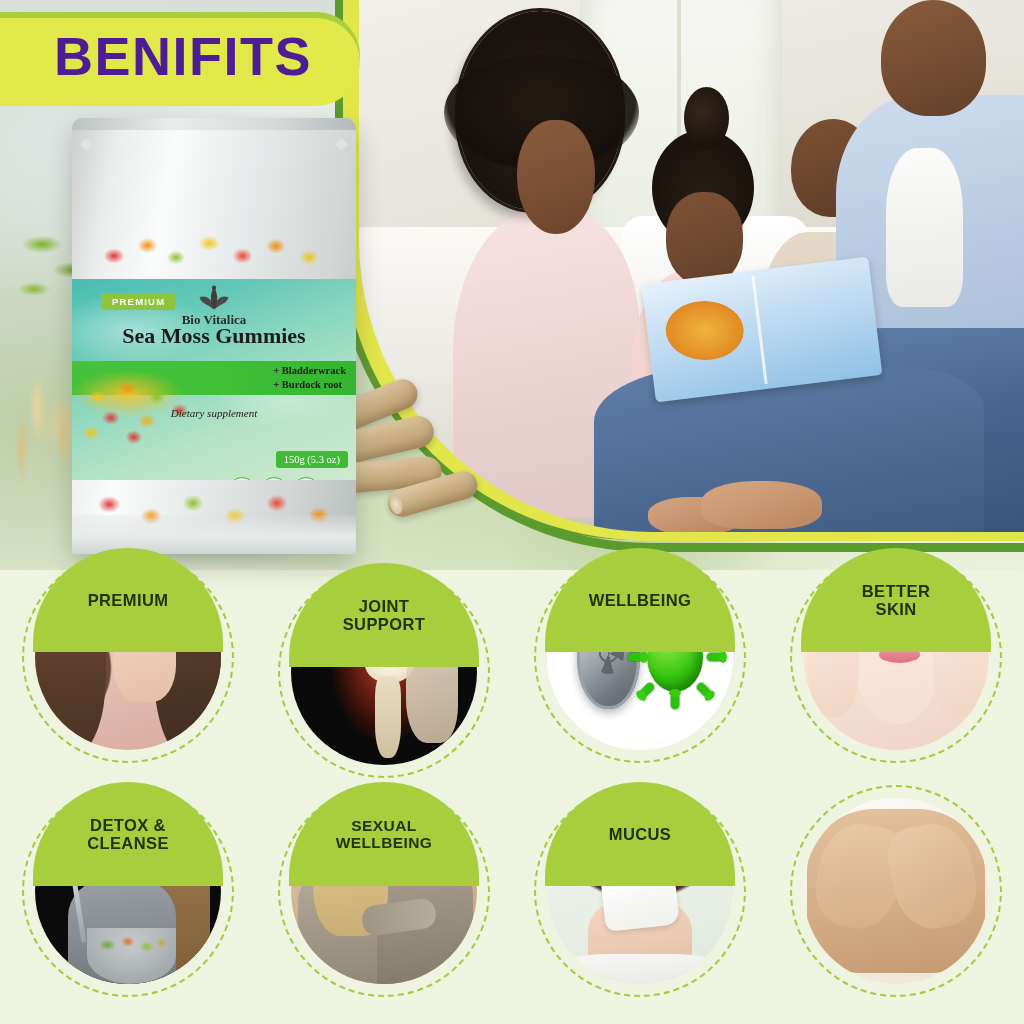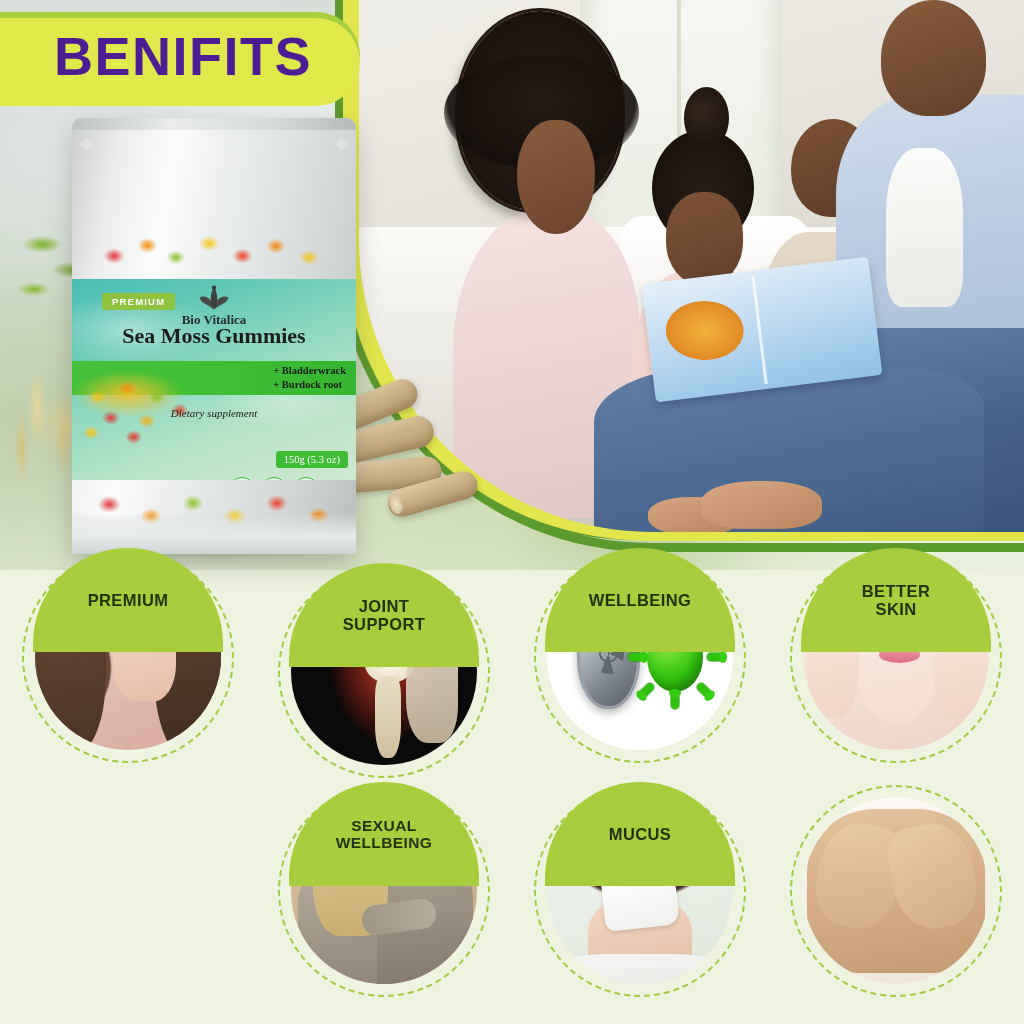--- a/index.html
+++ b/index.html
@@ -613,20 +613,41 @@
         </div>
         <div class="cap">
           <div class="cap-txt">
             <div>BETTER</div>
             <div>SKIN</div>
           </div>
         </div>
       </div>
     </div>
 
+    <div class="cell" style="left:0px;top:234px;">
+      <div class="bnf">
+        <div class="dashring"></div>
+        <div class="photo-circ">
+          <div class="img-detox">
+            <div class="dx-hair"></div>
+            <div class="dx-face"></div>
+            <div class="dx-body"></div>
+            <div class="dx-fork"></div>
+            <div class="dx-bowl"></div>
+            <div class="dx-salad"></div>
+          </div>
+        </div>
+        <div class="cap">
+          <div class="cap-txt">
+            <div>DETOX &amp;</div>
+            <div>CLEANSE</div>
+          </div>
+        </div>
+      </div>
+    </div>
 
     <div class="cell" style="left:256px;top:234px;">
       <div class="bnf">
         <div class="dashring"></div>
         <div class="photo-circ">
           <div class="img-sexual">
             <div class="sx-coat"></div>
             <div class="sx-coat2"></div>
             <div class="sx-w-hair"></div>
             <div class="sx-w-face"></div>

